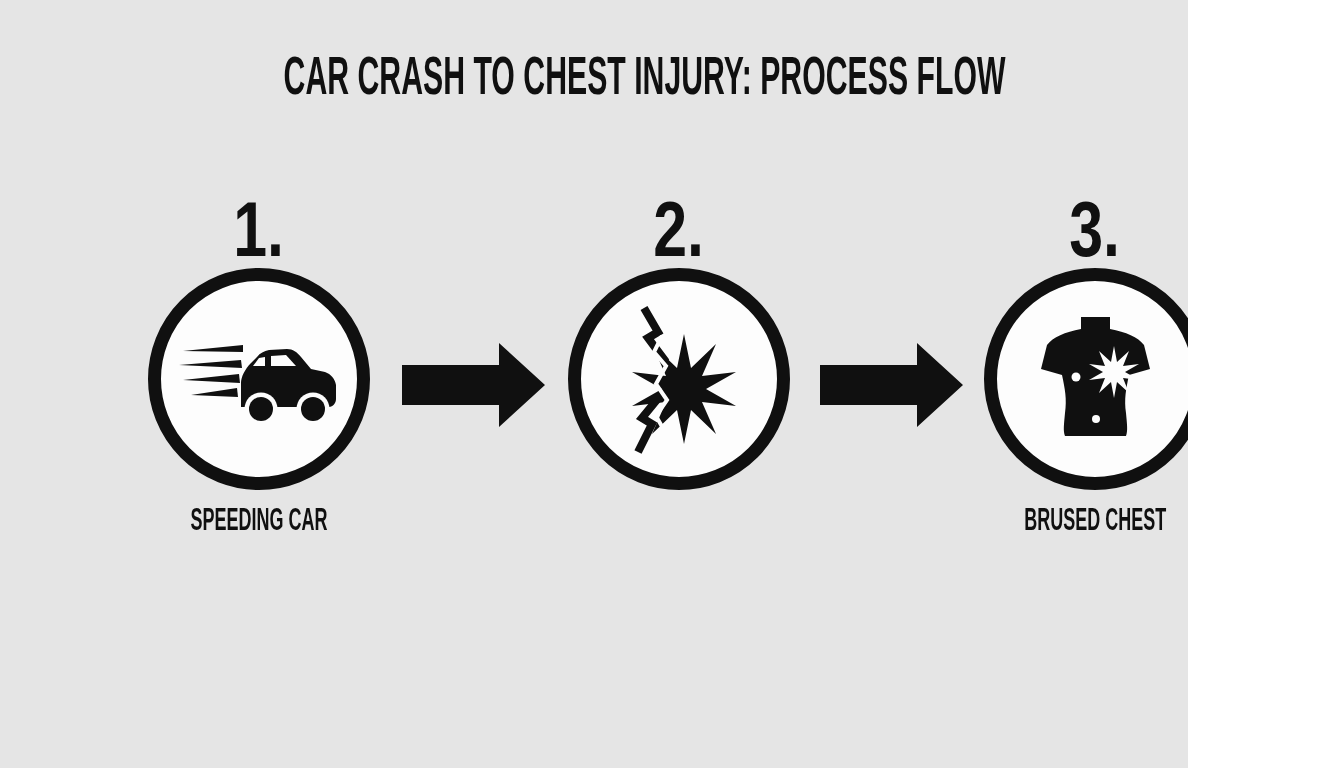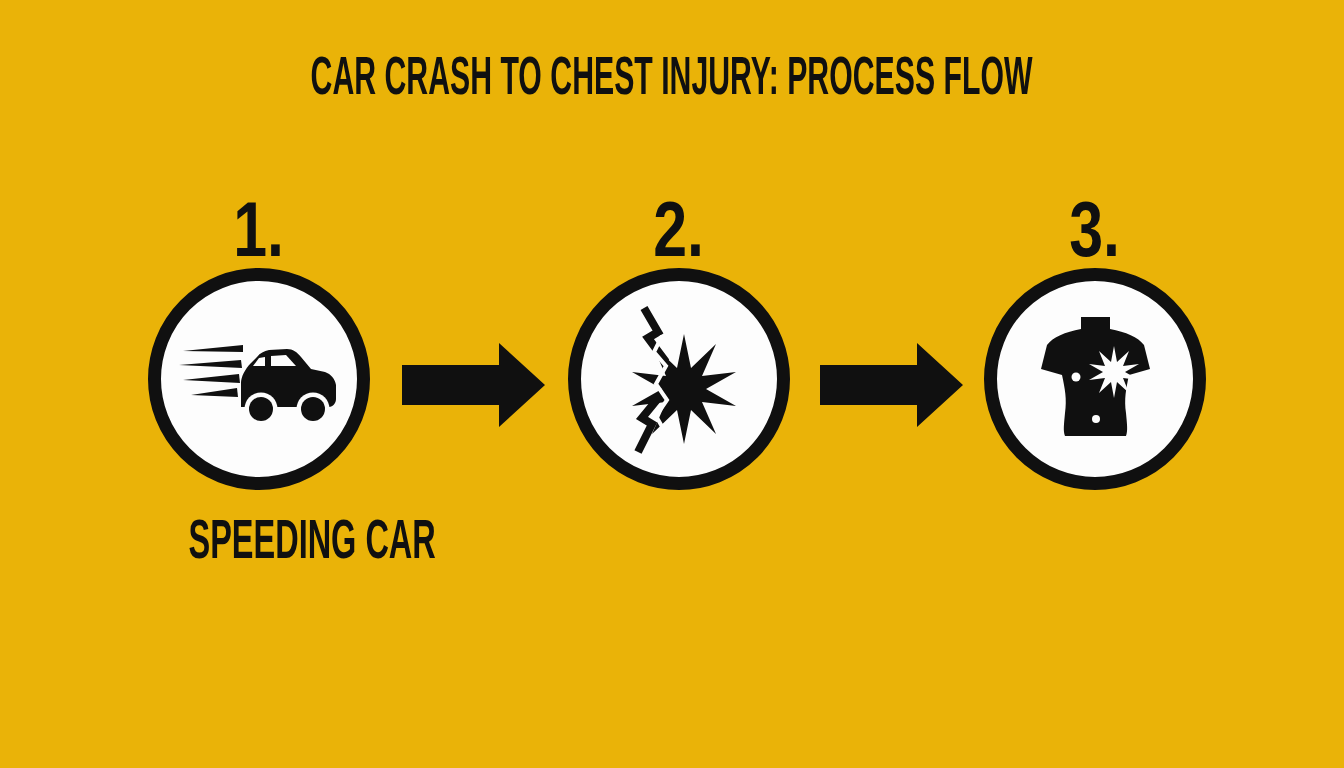--- a/index.html
+++ b/index.html
@@ -1,20 +1,20 @@
 <!DOCTYPE html>
 <html><head>
 <meta charset="utf-8">
 <style>
   html,body { margin:0; padding:0; }
   .canvas {
     position: relative;
-    width: 1344px;
+    width: 1188px;
     height: 768px;
-    background: #eab308;
+    background: #e5e5e5;
     overflow: hidden;
     font-family: "Liberation Sans", sans-serif;
     color: #101010;
   }
   .title {
     position: absolute;
     top: 48px;
     left: 0;
     width: 100%;
     text-align: center;
@@ -50,22 +50,22 @@
     height: 222px;
     margin: 3px auto 0 auto;
     border: 13px solid #101010;
     border-radius: 50%;
     background: #fdfdfd;
     display: flex;
     align-items: center;
     justify-content: center;
   }
   .step-label {
-    margin-top: 21px;
-    font-size: 56px;
+    margin-top: 14px;
+    font-size: 31px;
     font-weight: 700;
     line-height: 1;
   }
   .flow-arrow {
     position: absolute;
     top: 343px;
     width: 143px;
     height: 84px;
   }
   .arrow-1 { left: 402px; }
@@ -154,15 +154,18 @@
           <rect x="43" y="0" width="29" height="15" fill="#101010"></rect>
           <path fill="#101010" d="M43,12 L72,12 C88,15 100,20 106,28 L112,52 L91,58 C88,72 86,82 88,96 C89,107 90,114 88,119 L27,119 C25,114 26,107 27,96 C29,82 27,72 24,58 L3,52 L9,28 C15,20 27,15 43,12 Z"></path>
 
           <polygon fill="#fdfdfd" points="76,29 79,45 91,34 85,49 101,47 87,55 101,63 85,61 91,76 79,65 76,81 73,65 61,76 67,61 51,63 65,55 51,47 67,49 61,34 73,45"></polygon>
 
           <circle cx="38" cy="60" r="4.5" fill="#fdfdfd"></circle>
           <circle cx="58" cy="102" r="4" fill="#fdfdfd"></circle>
         </svg>
       </span>
     </div>
+    <div class="step-label">
+      <span class="cond" style="--sx:0.58">BRUSED CHEST</span>
+    </div>
   </div>
 
 </div>
 
 </body></html>

